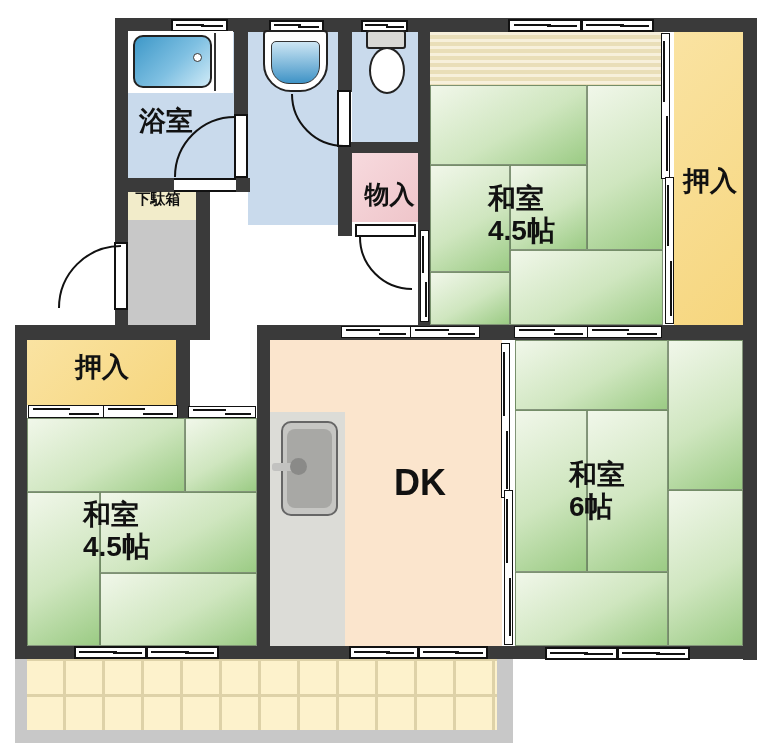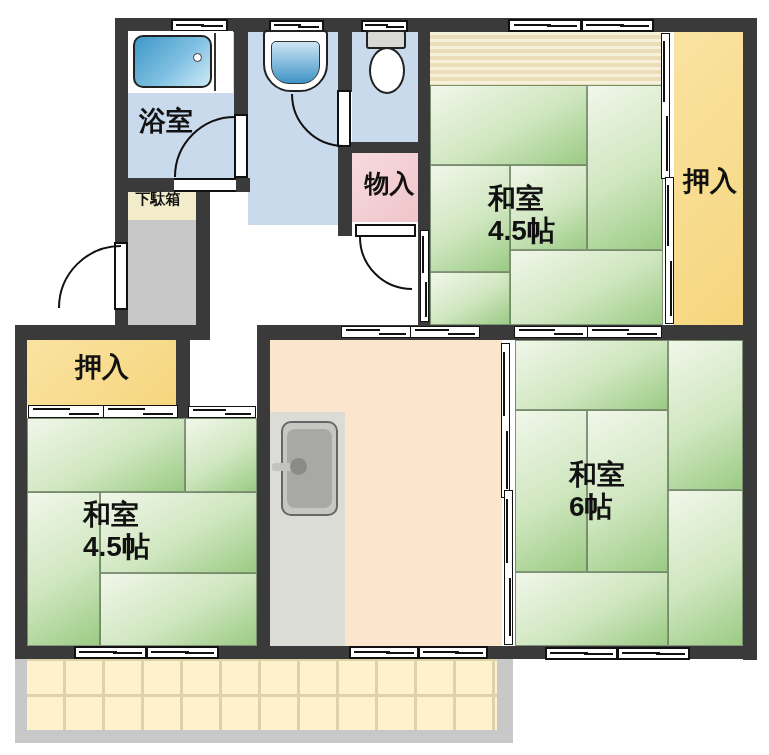--- a/index.html
+++ b/index.html
@@ -153,21 +153,21 @@
        border-radius:4px 4px 28px 28px;"></div>
   <div class="fix" style="left:271px;top:41px;width:49px;height:43px;
        background:linear-gradient(180deg,#cde6f4 0%,#3f93c6 100%);border:1.5px solid #333;border-radius:5px 5px 18px 18px;"></div>
 
   <div class="fix" style="left:366px;top:30px;width:40px;height:19px;background:#d8d8d5;border:2px solid #222;border-radius:3px;"></div>
   <div class="fix" style="left:369px;top:47px;width:36px;height:47px;background:#fff;border:2px solid #222;border-radius:50% 50% 50% 50%;"></div>
 
   <div class="lbl" style="left:126px;top:106px;width:80px;height:36px;font-size:27px;">
     <span>浴室</span>
     </div>
-  <div class="lbl" style="left:353px;top:169px;width:73px;height:34px;font-size:25px;">
+  <div class="lbl" style="left:353px;top:180px;width:73px;height:34px;font-size:25px;">
     <span>物入</span>
     </div>
   <div class="lbl" style="left:128px;top:190px;width:60px;height:30px;font-size:15px;">
     <span>下駄箱</span>
     </div>
   <div class="lbl" style="left:60px;top:352px;width:84px;height:36px;font-size:27px;">
     <span>押入</span>
     </div>
   <div class="lbl" style="left:668px;top:166px;width:84px;height:36px;font-size:27px;">
     <span>押入</span>
@@ -177,14 +177,17 @@
       <span>4.5帖</span>
     </div>
   <div class="lbl" style="left:83px;top:496px;width:120px;height:70px;font-size:28px;flex-direction:column;">
     <span>和室</span>
       <span>4.5帖</span>
     </div>
   <div class="lbl" style="left:569px;top:456px;width:120px;height:70px;font-size:28px;flex-direction:column;">
     <span>和室</span>
       <span>6帖</span>
     </div>
+  <div class="lbl" style="left:375px;top:462px;width:90px;height:48px;font-size:36px;">
+    <span>DK</span>
+    </div>
 
 </div>
 
 </body></html>

